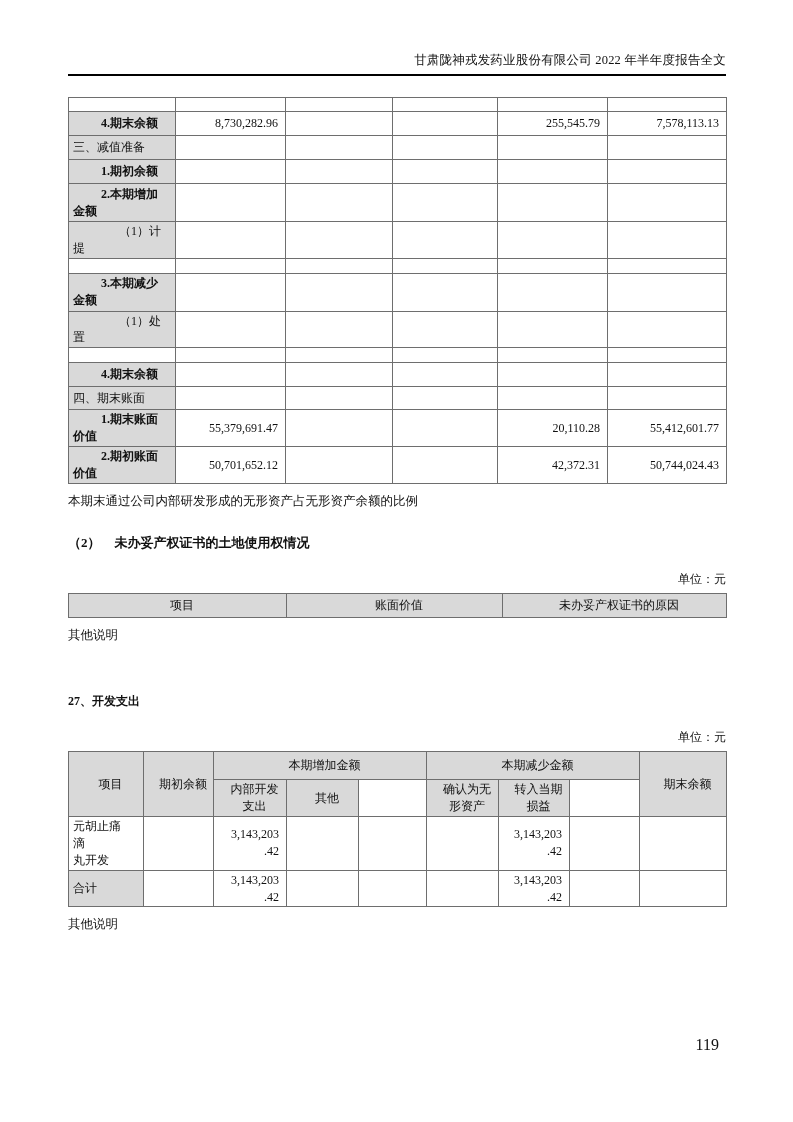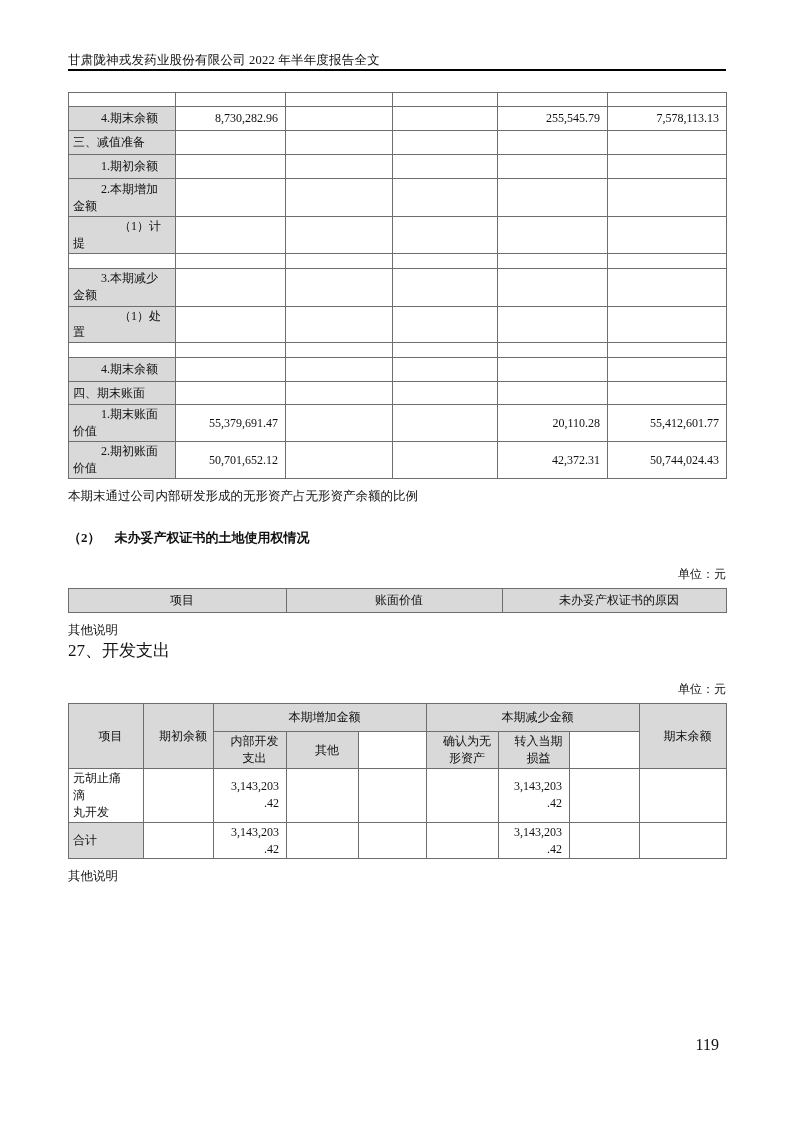--- a/index.html
+++ b/index.html
@@ -1,34 +1,34 @@
 <!DOCTYPE html>
 <html><head>
 <meta charset="utf-8">
 <style>
   html,body{margin:0;padding:0;background:#fff;}
   .page{position:relative;width:793px;height:1122px;background:#fff;overflow:hidden;
         font-family:"Liberation Serif","DejaVu Serif",serif;color:#111;}
   .content{margin:0 67px 0 68px;width:658px;}
-  .hdr{padding-top:52px;border-bottom:2px solid #000;
-       font-size:12.5px;letter-spacing:0.2px;}
+  .hdr{padding-top:52px;padding-bottom:5px;border-bottom:2px solid #000;
+       text-align:right;font-size:12.5px;letter-spacing:0.2px;}
   table{border-collapse:collapse;table-layout:fixed;width:658px;}
   td{border:1px solid #6e6e6e;font-size:12px;padding:1px 4px;vertical-align:middle;
      overflow:hidden;line-height:1.4;}
   .shade{background:#d9d9d9;}
   .lbl{white-space:pre-line;text-align:left;}
-  .ind1{text-indent:28px;}
+  .ind1{text-indent:28px;font-weight:bold;}
   .ind2{text-indent:46px;}
   .num{text-align:right;padding-right:7px;white-space:pre-line;}
   .ctr{text-align:center;white-space:pre-line;padding-left:13px;}
   .t1{margin-top:21px;}
   .note{font-size:12.5px;margin-top:9px;}
   .h2{font-size:13px;font-weight:bold;margin-top:24px;}
   .h2 .secnum{margin-right:14px;}
-  .h27{font-size:17px;font-weight:normal;}
+  .h27{font-size:12px;font-weight:bold;margin-top:49px;}
   .unit{font-size:12px;text-align:right;margin-top:19px;margin-bottom:5px;}
   .t2 td{height:21px;}
   .pageno{position:absolute;top:1036px;right:74px;font-size:16px;}
 </style>
 </head>
 <body>
 
 <div class="page">
   <div class="content">
 

